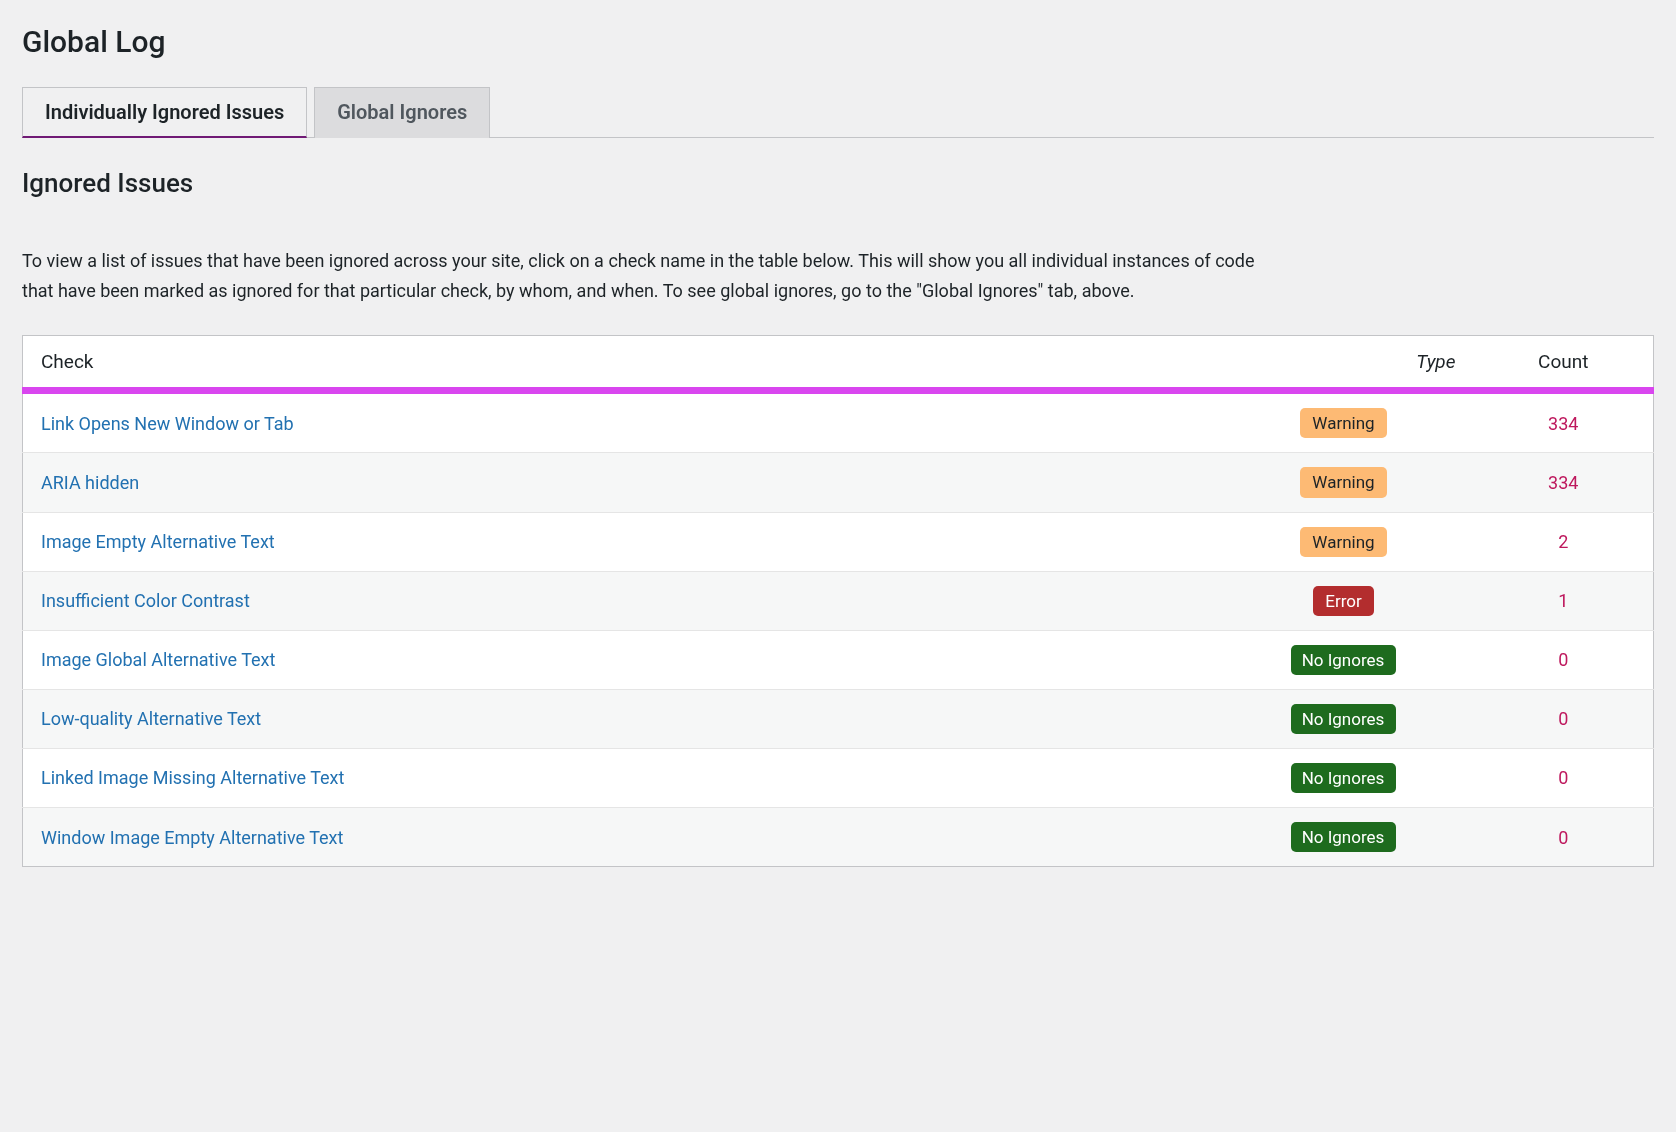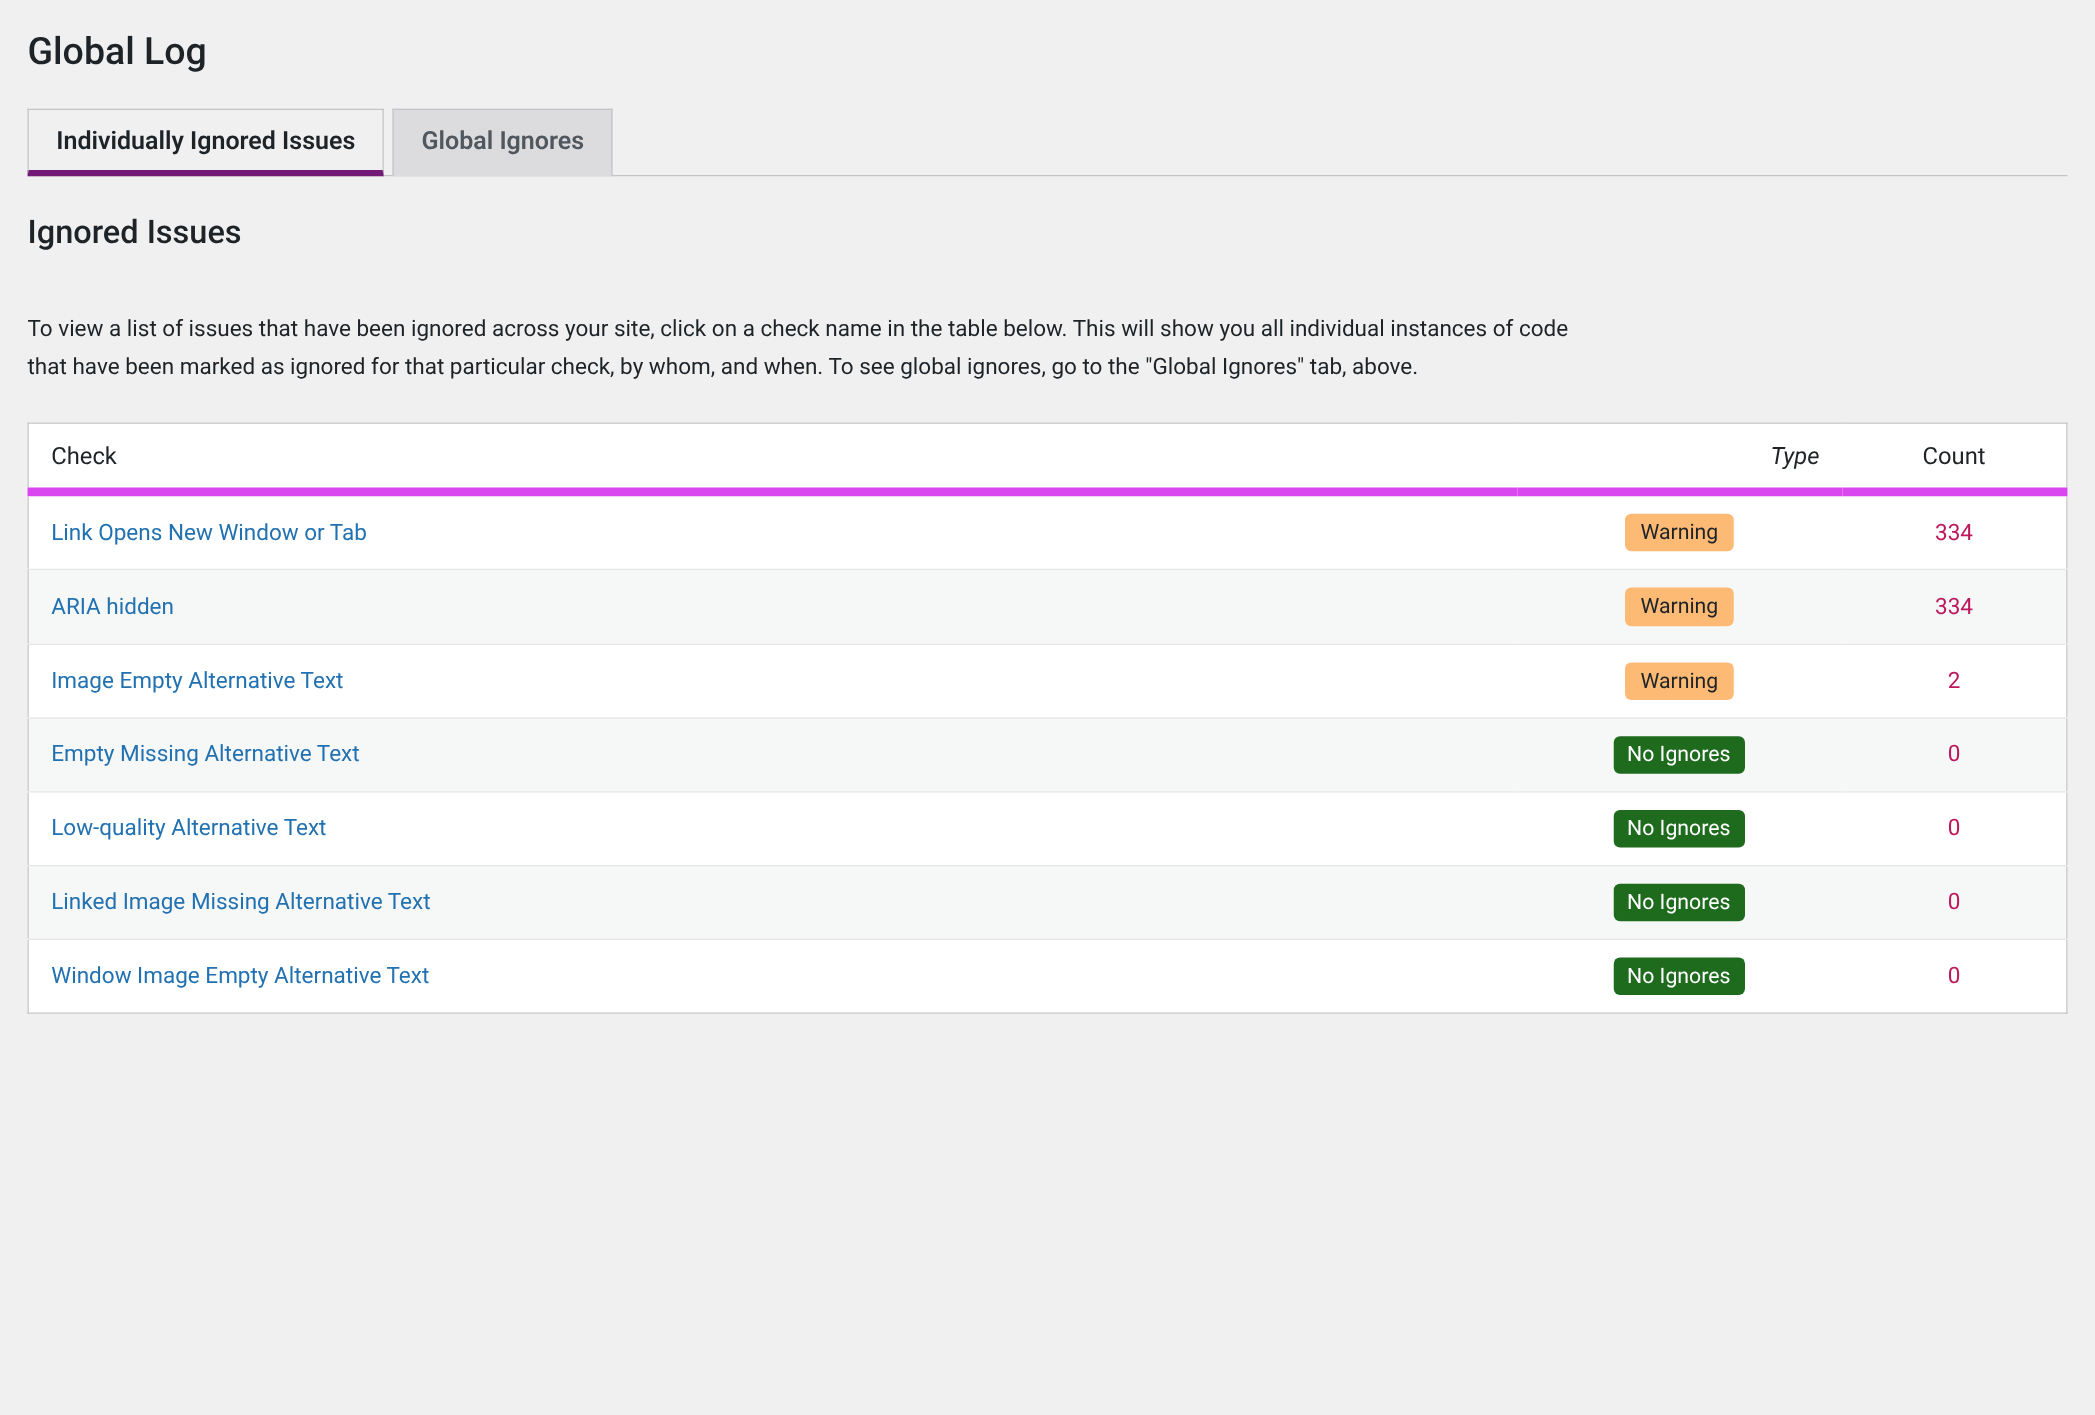--- a/index.html
+++ b/index.html
@@ -35,21 +35,21 @@
       background: #dcdcde;
       color: #50575e;
       cursor: pointer;
       margin-right: 7px;
       margin-bottom: -1px;
       position: relative;
     }
     .tab.active {
       background: #f0f0f1;
       color: #1d2327;
-      border-bottom: 5px solid #701a75;
+      border-bottom: 2px solid #701a75;
     }
     h2.section-title {
       font-size: 26px;
       font-weight: 500;
       color: #1d2327;
       margin-bottom: 48px;
     }
     p.description {
       font-size: 18px;
       line-height: 1.65;
@@ -156,21 +156,26 @@
         <td class="cell-check"><a href="#">ARIA hidden</a></td>
         <td class="cell-type"><span class="badge badge-warning">Warning</span></td>
         <td class="cell-count">334</td>
       </tr>
       <tr>
         <td class="cell-check"><a href="#">Image Empty Alternative Text</a></td>
         <td class="cell-type"><span class="badge badge-warning">Warning</span></td>
         <td class="cell-count">2</td>
       </tr>
       <tr>
-        <td class="cell-check"><a href="#">Empty Missing Alternative Text</a></td>
+        <td class="cell-check"><a href="#">Insufficient Color Contrast</a></td>
+        <td class="cell-type"><span class="badge badge-error">Error</span></td>
+        <td class="cell-count">1</td>
+      </tr>
+      <tr>
+        <td class="cell-check"><a href="#">Image Global Alternative Text</a></td>
         <td class="cell-type"><span class="badge badge-noignores">No Ignores</span></td>
         <td class="cell-count">0</td>
       </tr>
       <tr>
         <td class="cell-check"><a href="#">Low-quality Alternative Text</a></td>
         <td class="cell-type"><span class="badge badge-noignores">No Ignores</span></td>
         <td class="cell-count">0</td>
       </tr>
       <tr>
         <td class="cell-check"><a href="#">Linked Image Missing Alternative Text</a></td>

